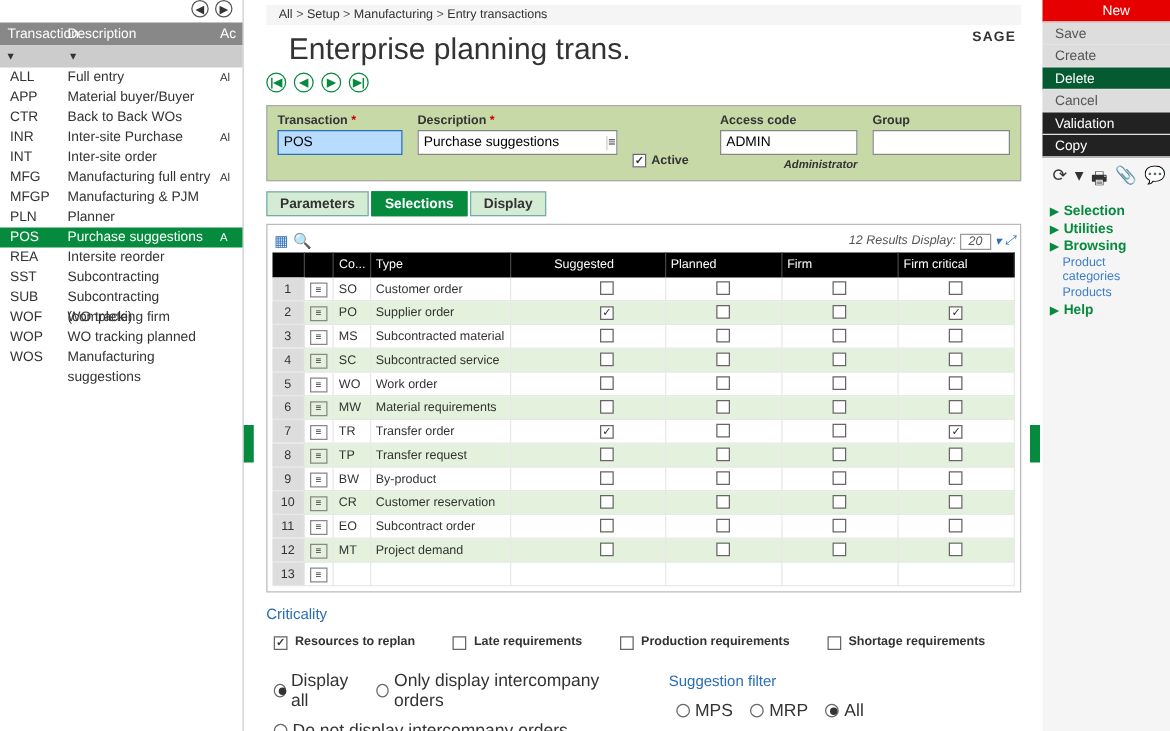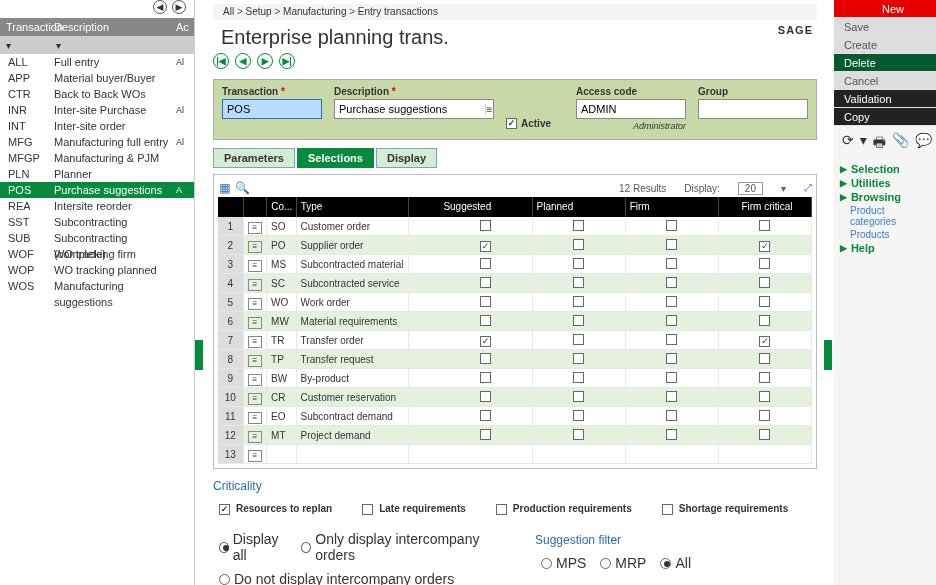--- a/index.html
+++ b/index.html
@@ -26,61 +26,61 @@
 .left-row .c3 { width: 18px; font-size: 9px; }
 
 
 .drag-left { position: absolute; left: 195px; top: 340px; width: 8px; height: 30px; background: #068a3e; cursor: pointer; }
 .drag-right { position: absolute; right: 104px; top: 340px; width: 8px; height: 30px; background: #068a3e; cursor: pointer; }
 
 
 .main { position: absolute; left: 205px; top: 0; width: 620px; height: 585px; padding: 4px 8px; }
 .breadcrumb { height: 16px; font-size: 10px; color: #555; padding: 2px 10px; background: #f5f5f5; }
 .breadcrumb span { color: #333; }
-.page-title { font-size: 20px; font-weight: normal; margin: 6px 0 2px 8px; }
+.page-title { font-size: 24px; font-weight: normal; margin: 6px 0 2px 18px; }
 .brand { position: absolute; right: 12px; top: 24px; font-size: 11px; font-weight: bold; letter-spacing: 1px; color: #333; }
 .nav-circles { margin: 4px 0 10px 0; }
 .nav-circles span { display: inline-block; width: 16px; height: 16px; border: 1.5px solid #068a3e; color: #068a3e; border-radius: 50%; text-align: center; line-height: 14px; font-size: 9px; margin-right: 3px; cursor: pointer; font-weight: bold; }
 
 
 .header-box { background: #c7d9a7; border: 1px solid #aaa; padding: 6px 8px 8px 8px; display: flex; gap: 12px; }
 .hf { display: flex; flex-direction: column; }
 .hf label { font-size: 10px; font-weight: bold; margin-bottom: 2px; }
 .req::after { content: " *"; color: #c00; }
 .hf-input { display: flex; align-items: center; background: #fff; border: 1px solid #888; height: 20px; }
 .hf-input.sel { background: #b8dcff; border: 1px solid #2a6db8; }
 .hf-input input { border: none; outline: none; font-size: 11px; padding: 0 4px; flex: 1; background: transparent; }
 .hf-input .ico { width: 16px; text-align: center; font-size: 10px; cursor: pointer; border-left: 1px solid #ccc; }
 .chk-active { display: flex; align-items: flex-end; padding-bottom: 2px; gap: 4px; font-size: 10px; font-weight: bold; }
-.admin-text { font-size: 9px; font-style: italic; text-align: right; margin-top: 2px; }
+.admin-text { font-size: 9px; font-style: italic; text-align: right; margin-top: 2px; font-weight: bold; }
 
 
 .tabs { margin-top: 8px; display: flex; gap: 2px; font-weight: bold; }
 .tab { padding: 3px 10px; border: 1px solid #7aa; background: #d4ecd4; font-size: 11px; cursor: pointer; }
 .tab.active { background: #068a3e; color: #fff; border-color: #068a3e; }
 
 
 .grid-wrap { border: 1px solid #bbb; margin-top: 6px; padding: 4px; }
 .grid-toolbar { display: flex; justify-content: space-between; align-items: center; height: 18px; }
 .gt-left span { display: inline-block; width: 14px; text-align: center; color: #2a6db8; cursor: pointer; font-size: 12px; }
-.gt-right { font-size: 10px; color: #555; display: flex; align-items: center; gap: 18px; }
+.gt-right { font-size: 10px; color: #555; display: flex; align-items: flex-start; gap: 3px; font-style: italic; }
 .gt-right .dd { border: 1px solid #999; padding: 0 6px; cursor: pointer; }
 .gt-right .caret { color: #2a6db8; cursor: pointer; }
 .gt-right .expand { color: #2a6db8; cursor: pointer; }
 
 .grid-head { display: flex; background: #000; color: #fff; height: 20px; line-height: 20px; font-size: 10px; }
 .gh { border-right: 1px solid #444; padding-left: 4px; }
 .gc-num { width: 26px; }
 .gc-ico { width: 24px; }
 .gc-code { width: 30px; }
 .gc-type { width: 115px; }
 .gc-sug { width: 95px; text-align: left; margin-left: 30px; }
 .gc-plan { width: 95px; text-align: left; }
 .gc-firm { width: 95px; text-align: left; }
-.gc-fc { width: 95px; text-align: center; }
+.gc-fc { width: 95px; text-align: left; }
 
 .grid-body { }
 .grid-row { display: flex; height: 19px; line-height: 19px; font-size: 10px; border-bottom: 1px solid #e8e8e8; }
 .grid-row.even { background: #e4f2dd; }
 .gd { border-right: 1px solid #e8e8e8; padding-left: 4px; }
 .gd.center { text-align: center; padding-left: 0; }
 .row-menu { display: inline-block; width: 14px; height: 12px; border: 1px solid #888; font-size: 8px; line-height: 10px; text-align: center; cursor: pointer; }
 .cb { display: inline-block; width: 11px; height: 11px; border: 1px solid #666; background: #fff; margin-top: 3px; cursor: pointer; text-align: center; line-height: 9px; font-size: 9px; }
 .cb.checked::after { content: "✓"; }
 .gd.gc-num { background: #ddd; text-align: center; padding-left: 0; }
@@ -387,21 +387,21 @@
           <div class="gd gc-type">Customer reservation</div>
           <div class="gd gc-sug center"><span class="cb"></span></div>
           <div class="gd gc-plan center"><span class="cb"></span></div>
           <div class="gd gc-firm center"><span class="cb"></span></div>
           <div class="gd gc-fc center"><span class="cb"></span></div>
         </div>
         <div class="grid-row">
           <div class="gd gc-num">11</div>
           <div class="gd gc-ico center"><span class="row-menu">≡</span></div>
           <div class="gd gc-code">EO</div>
-          <div class="gd gc-type">Subcontract demand</div>
+          <div class="gd gc-type">Subcontract order</div>
           <div class="gd gc-sug center"><span class="cb"></span></div>
           <div class="gd gc-plan center"><span class="cb"></span></div>
           <div class="gd gc-firm center"><span class="cb"></span></div>
           <div class="gd gc-fc center"><span class="cb"></span></div>
         </div>
         <div class="grid-row even">
           <div class="gd gc-num">12</div>
           <div class="gd gc-ico center"><span class="row-menu">≡</span></div>
           <div class="gd gc-code">MT</div>
           <div class="gd gc-type">Project demand</div>

